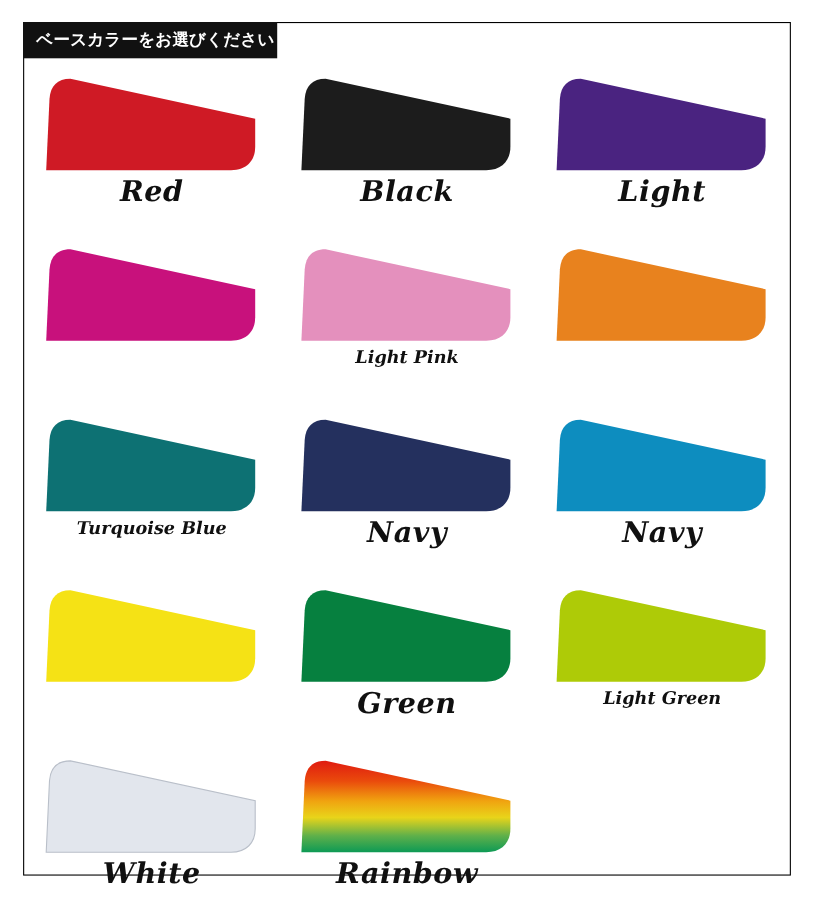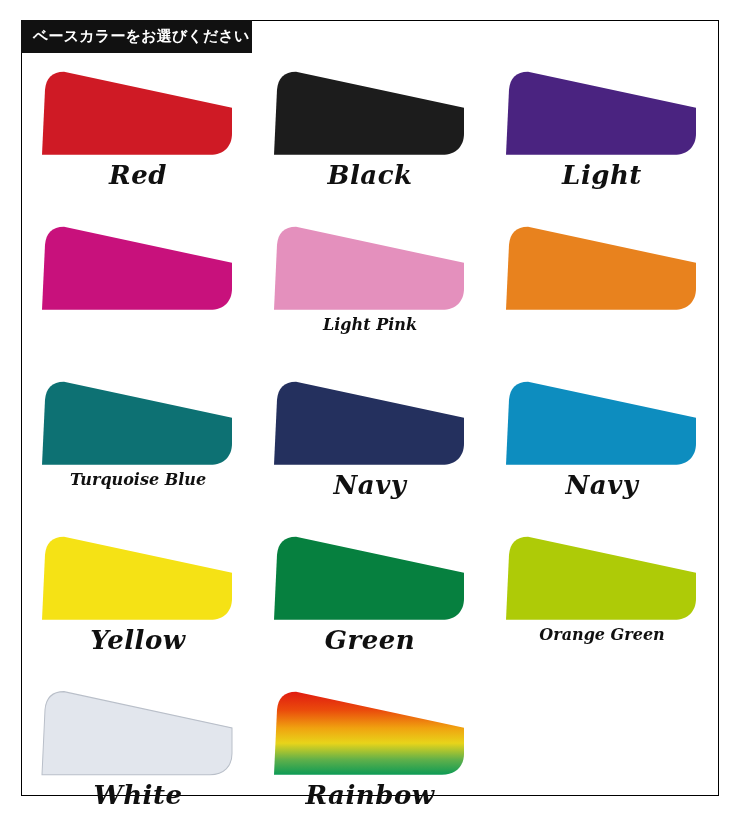--- a/index.html
+++ b/index.html
@@ -178,37 +178,36 @@
           </svg>
         </div>
         <div class="cell-label">Navy</div>
       </div>
       <div class="cell">
         <div class="swatch-wrap">
           <svg class="swatch-svg" viewBox="0 0 192 92" preserveAspectRatio="none">
             <path d="M 22,10 C 10,10 4,16 3,27 L 0,88 L 168,88 C 182,88 190,80 190,68 L 190,44 Z" fill="#f5e215"></path>
           </svg>
         </div>
-        <div class="cell-label">Yellow</div>
       </div>
       <div class="cell">
         <div class="swatch-wrap">
           <svg class="swatch-svg" viewBox="0 0 192 92" preserveAspectRatio="none">
             <path d="M 22,10 C 10,10 4,16 3,27 L 0,88 L 168,88 C 182,88 190,80 190,68 L 190,44 Z" fill="#06803f"></path>
           </svg>
         </div>
         <div class="cell-label">Green</div>
       </div>
       <div class="cell">
         <div class="swatch-wrap">
           <svg class="swatch-svg" viewBox="0 0 192 92" preserveAspectRatio="none">
             <path d="M 22,10 C 10,10 4,16 3,27 L 0,88 L 168,88 C 182,88 190,80 190,68 L 190,44 Z" fill="#aecb07"></path>
           </svg>
         </div>
-        <div class="cell-label small">Orange Green</div>
+        <div class="cell-label small">Light Green</div>
       </div>
       <div class="cell">
         <div class="swatch-wrap">
           <svg class="swatch-svg" viewBox="0 0 192 92" preserveAspectRatio="none">
             <path d="M 22,10 C 10,10 4,16 3,27 L 0,88 L 168,88 C 182,88 190,80 190,68 L 190,44 Z" fill="#e2e6ed" stroke="#b9bfc9" stroke-width="1"></path>
           </svg>
         </div>
         <div class="cell-label">White</div>
       </div>
       <div class="cell">

